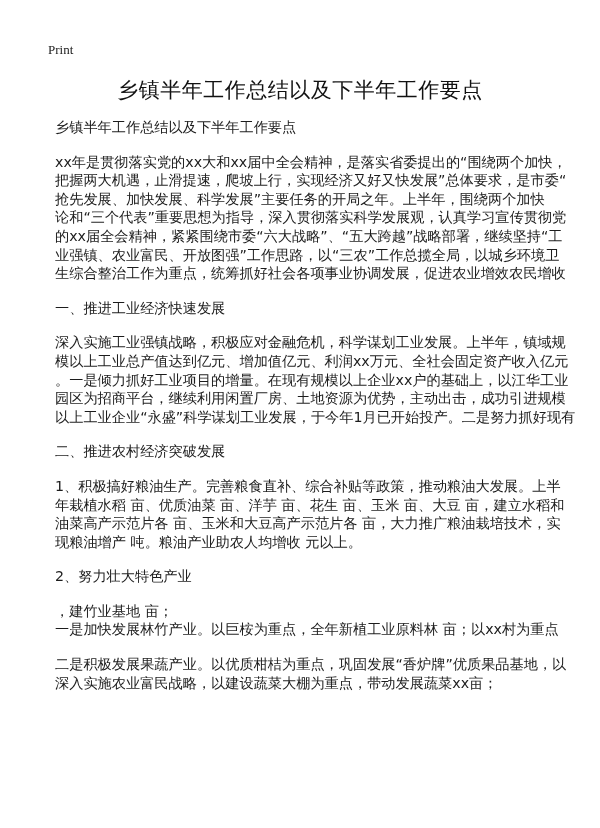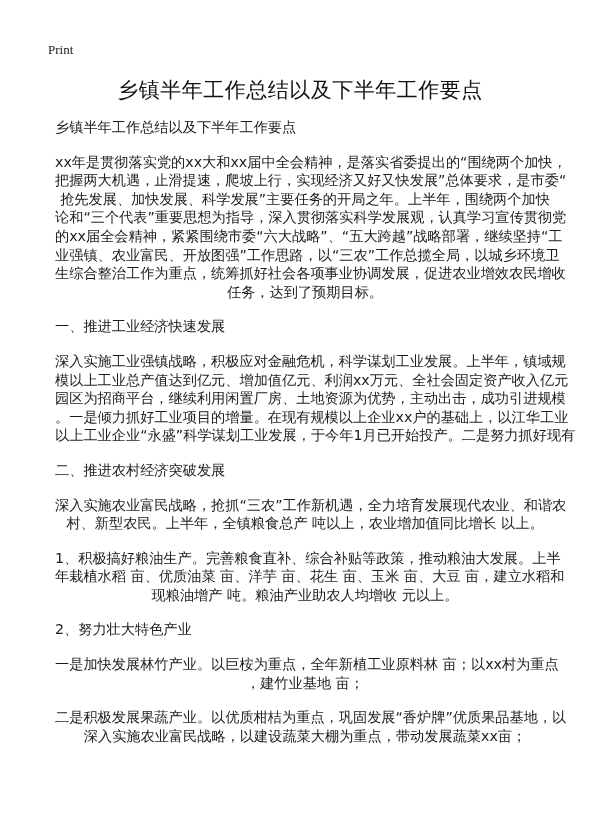--- a/index.html
+++ b/index.html
@@ -11,68 +11,64 @@
   }
   .doc-title {
     position: absolute; left: 0; top: 76px; width: 600px; text-align: center;
     font-family: "DejaVu Sans", sans-serif; font-size: 21px; color: #111; letter-spacing: 0.5px;
   }
   .content {
     position: absolute; left: 55px; top: 118px; width: 500px;
     font-family: "DejaVu Sans", sans-serif; font-size: 14.2px; line-height: 18.6px; color: #1c1c1c;
   }
   .para { margin: 0 0 16px 0; }
-  .line { display: block; white-space: nowrap; text-align: center; }
+  .line { display: block; white-space: nowrap; }
   .heading { margin: 0 0 16px 0; }
 </style>
 </head>
 <body>
 
 <div class="page">
   <div class="print-label">Print</div>
   <div class="doc-title">乡镇半年工作总结以及下半年工作要点</div>
 
   <div class="content">
     <p class="heading">乡镇半年工作总结以及下半年工作要点</p>
 
     <p class="para">
         <span class="line">xx年是贯彻落实党的xx大和xx届中全会精神，是落实省委提出的“围绕两个加快，</span>
         <span class="line">把握两大机遇，止滑提速，爬坡上行，实现经济又好又快发展”总体要求，是市委“</span>
         <span class="line">抢先发展、加快发展、科学发展”主要任务的开局之年。上半年，围绕两个加快</span>
         <span class="line">论和“三个代表”重要思想为指导，深入贯彻落实科学发展观，认真学习宣传贯彻党</span>
         <span class="line">的xx届全会精神，紧紧围绕市委“六大战略”、“五大跨越”战略部署，继续坚持“工</span>
         <span class="line">业强镇、农业富民、开放图强”工作思路，以“三农”工作总揽全局，以城乡环境卫</span>
         <span class="line">生综合整治工作为重点，统筹抓好社会各项事业协调发展，促进农业增效农民增收</span>
-        <span class="line">任务，达到了预期目标。</span>
       </p>
 
     <p class="heading">一、推进工业经济快速发展</p>
     <p class="para">
         <span class="line">深入实施工业强镇战略，积极应对金融危机，科学谋划工业发展。上半年，镇域规</span>
         <span class="line">模以上工业总产值达到亿元、增加值亿元、利润xx万元、全社会固定资产收入亿元</span>
+        <span class="line">。一是倾力抓好工业项目的增量。在现有规模以上企业xx户的基础上，以江华工业</span>
         <span class="line">园区为招商平台，继续利用闲置厂房、土地资源为优势，主动出击，成功引进规模</span>
-        <span class="line">。一是倾力抓好工业项目的增量。在现有规模以上企业xx户的基础上，以江华工业</span>
         <span class="line">以上工业企业“永盛”科学谋划工业发展，于今年1月已开始投产。二是努力抓好现有</span>
       </p>
 
     <p class="heading">二、推进农村经济突破发展</p>
-    <p class="para">
-        <span class="line">深入实施农业富民战略，抢抓“三农”工作新机遇，全力培育发展现代农业、和谐农</span>
-        <span class="line">村、新型农民。上半年，全镇粮食总产 吨以上，农业增加值同比增长 以上。</span>
-      </p>
 
     <p class="para">
         <span class="line">1、积极搞好粮油生产。完善粮食直补、综合补贴等政策，推动粮油大发展。上半</span>
         <span class="line">年栽植水稻 亩、优质油菜 亩、洋芋 亩、花生 亩、玉米 亩、大豆 亩，建立水稻和</span>
+        <span class="line">油菜高产示范片各 亩、玉米和大豆高产示范片各 亩，大力推广粮油栽培技术，实</span>
         <span class="line">现粮油增产 吨。粮油产业助农人均增收 元以上。</span>
       </p>
 
     <p class="heading">2、努力壮大特色产业</p>
     <p class="para">
+        <span class="line">，建竹业基地 亩；</span>
         <span class="line">一是加快发展林竹产业。以巨桉为重点，全年新植工业原料林 亩；以xx村为重点</span>
-        <span class="line">，建竹业基地 亩；</span>
       </p>
     <p class="para">
         <span class="line">二是积极发展果蔬产业。以优质柑桔为重点，巩固发展“香炉牌”优质果品基地，以</span>
         <span class="line">深入实施农业富民战略，以建设蔬菜大棚为重点，带动发展蔬菜xx亩；</span>
       </p>
   </div>
 </div>
 
 </body></html>

